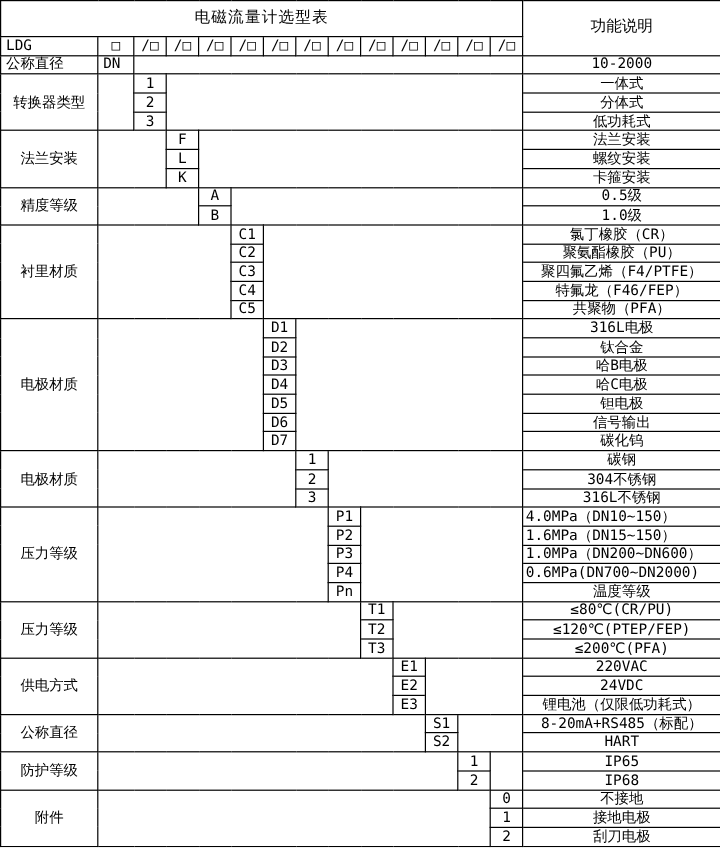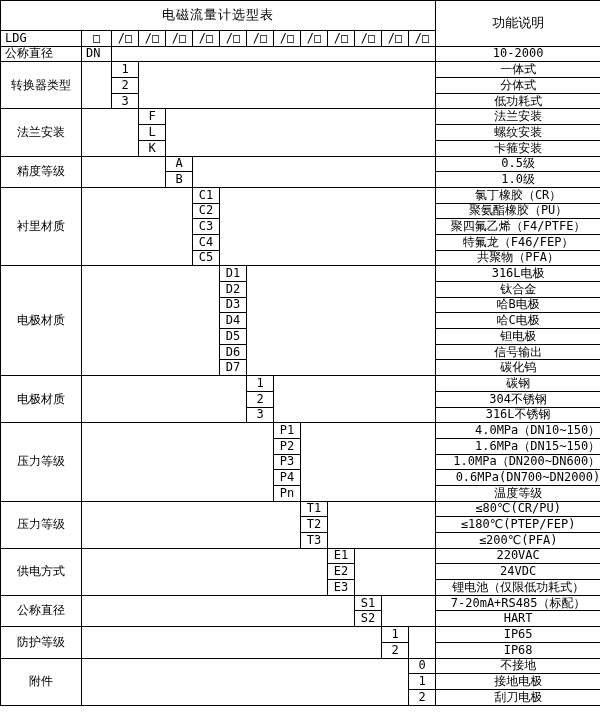--- a/index.html
+++ b/index.html
@@ -23,21 +23,21 @@
     vertical-align: middle;
     white-space: nowrap;
     overflow: hidden;
     line-height: 1.1;
   }
   tr { height: 15.7px; }
   tr.title-row { height: 30px; }
   .title-cell { font-size: 13px; letter-spacing: 1px; }
   .func-head  { font-size: 13px; }
   .left { text-align: left; padding-left: 4px; }
-  .val-left { text-align: right; padding-left: 2px; }
+  .val-left { text-align: left; padding-left: 2px; }
   .blank { background: #ffffff; }
 </style>
 </head>
 <body>
 
 <table>
   <colgroup>
     <col style="width:81px">
     <col style="width:30px">
     <col style="width:27px">
@@ -216,21 +216,21 @@
       </tr>
       <tr>
         <td rowspan="3">压力等级</td>
         <td class="blank" colspan="8" rowspan="3"></td>
         <td>T1</td>
         <td class="blank" colspan="4" rowspan="3"></td>
         <td>≤80℃(CR/PU)</td>
       </tr>
       <tr>
         <td>T2</td>
-        <td>≤180℃(PTEP/FEP)</td>
+        <td>≤120℃(PTEP/FEP)</td>
       </tr>
       <tr>
         <td>T3</td>
         <td>≤200℃(PFA)</td>
       </tr>
       <tr>
         <td rowspan="3">供电方式</td>
         <td class="blank" colspan="9" rowspan="3"></td>
         <td>E1</td>
         <td class="blank" colspan="3" rowspan="3"></td>
@@ -242,21 +242,21 @@
       </tr>
       <tr>
         <td>E3</td>
         <td>锂电池（仅限低功耗式）</td>
       </tr>
       <tr>
         <td rowspan="2">公称直径</td>
         <td class="blank" colspan="10" rowspan="2"></td>
         <td>S1</td>
         <td class="blank" colspan="2" rowspan="2"></td>
-        <td>7-20mA+RS485（标配）</td>
+        <td>8-20mA+RS485（标配）</td>
       </tr>
       <tr>
         <td>S2</td>
         <td>HART</td>
       </tr>
       <tr>
         <td rowspan="2">防护等级</td>
         <td class="blank" colspan="11" rowspan="2"></td>
         <td>1</td>
         <td class="blank" colspan="1" rowspan="2"></td>

